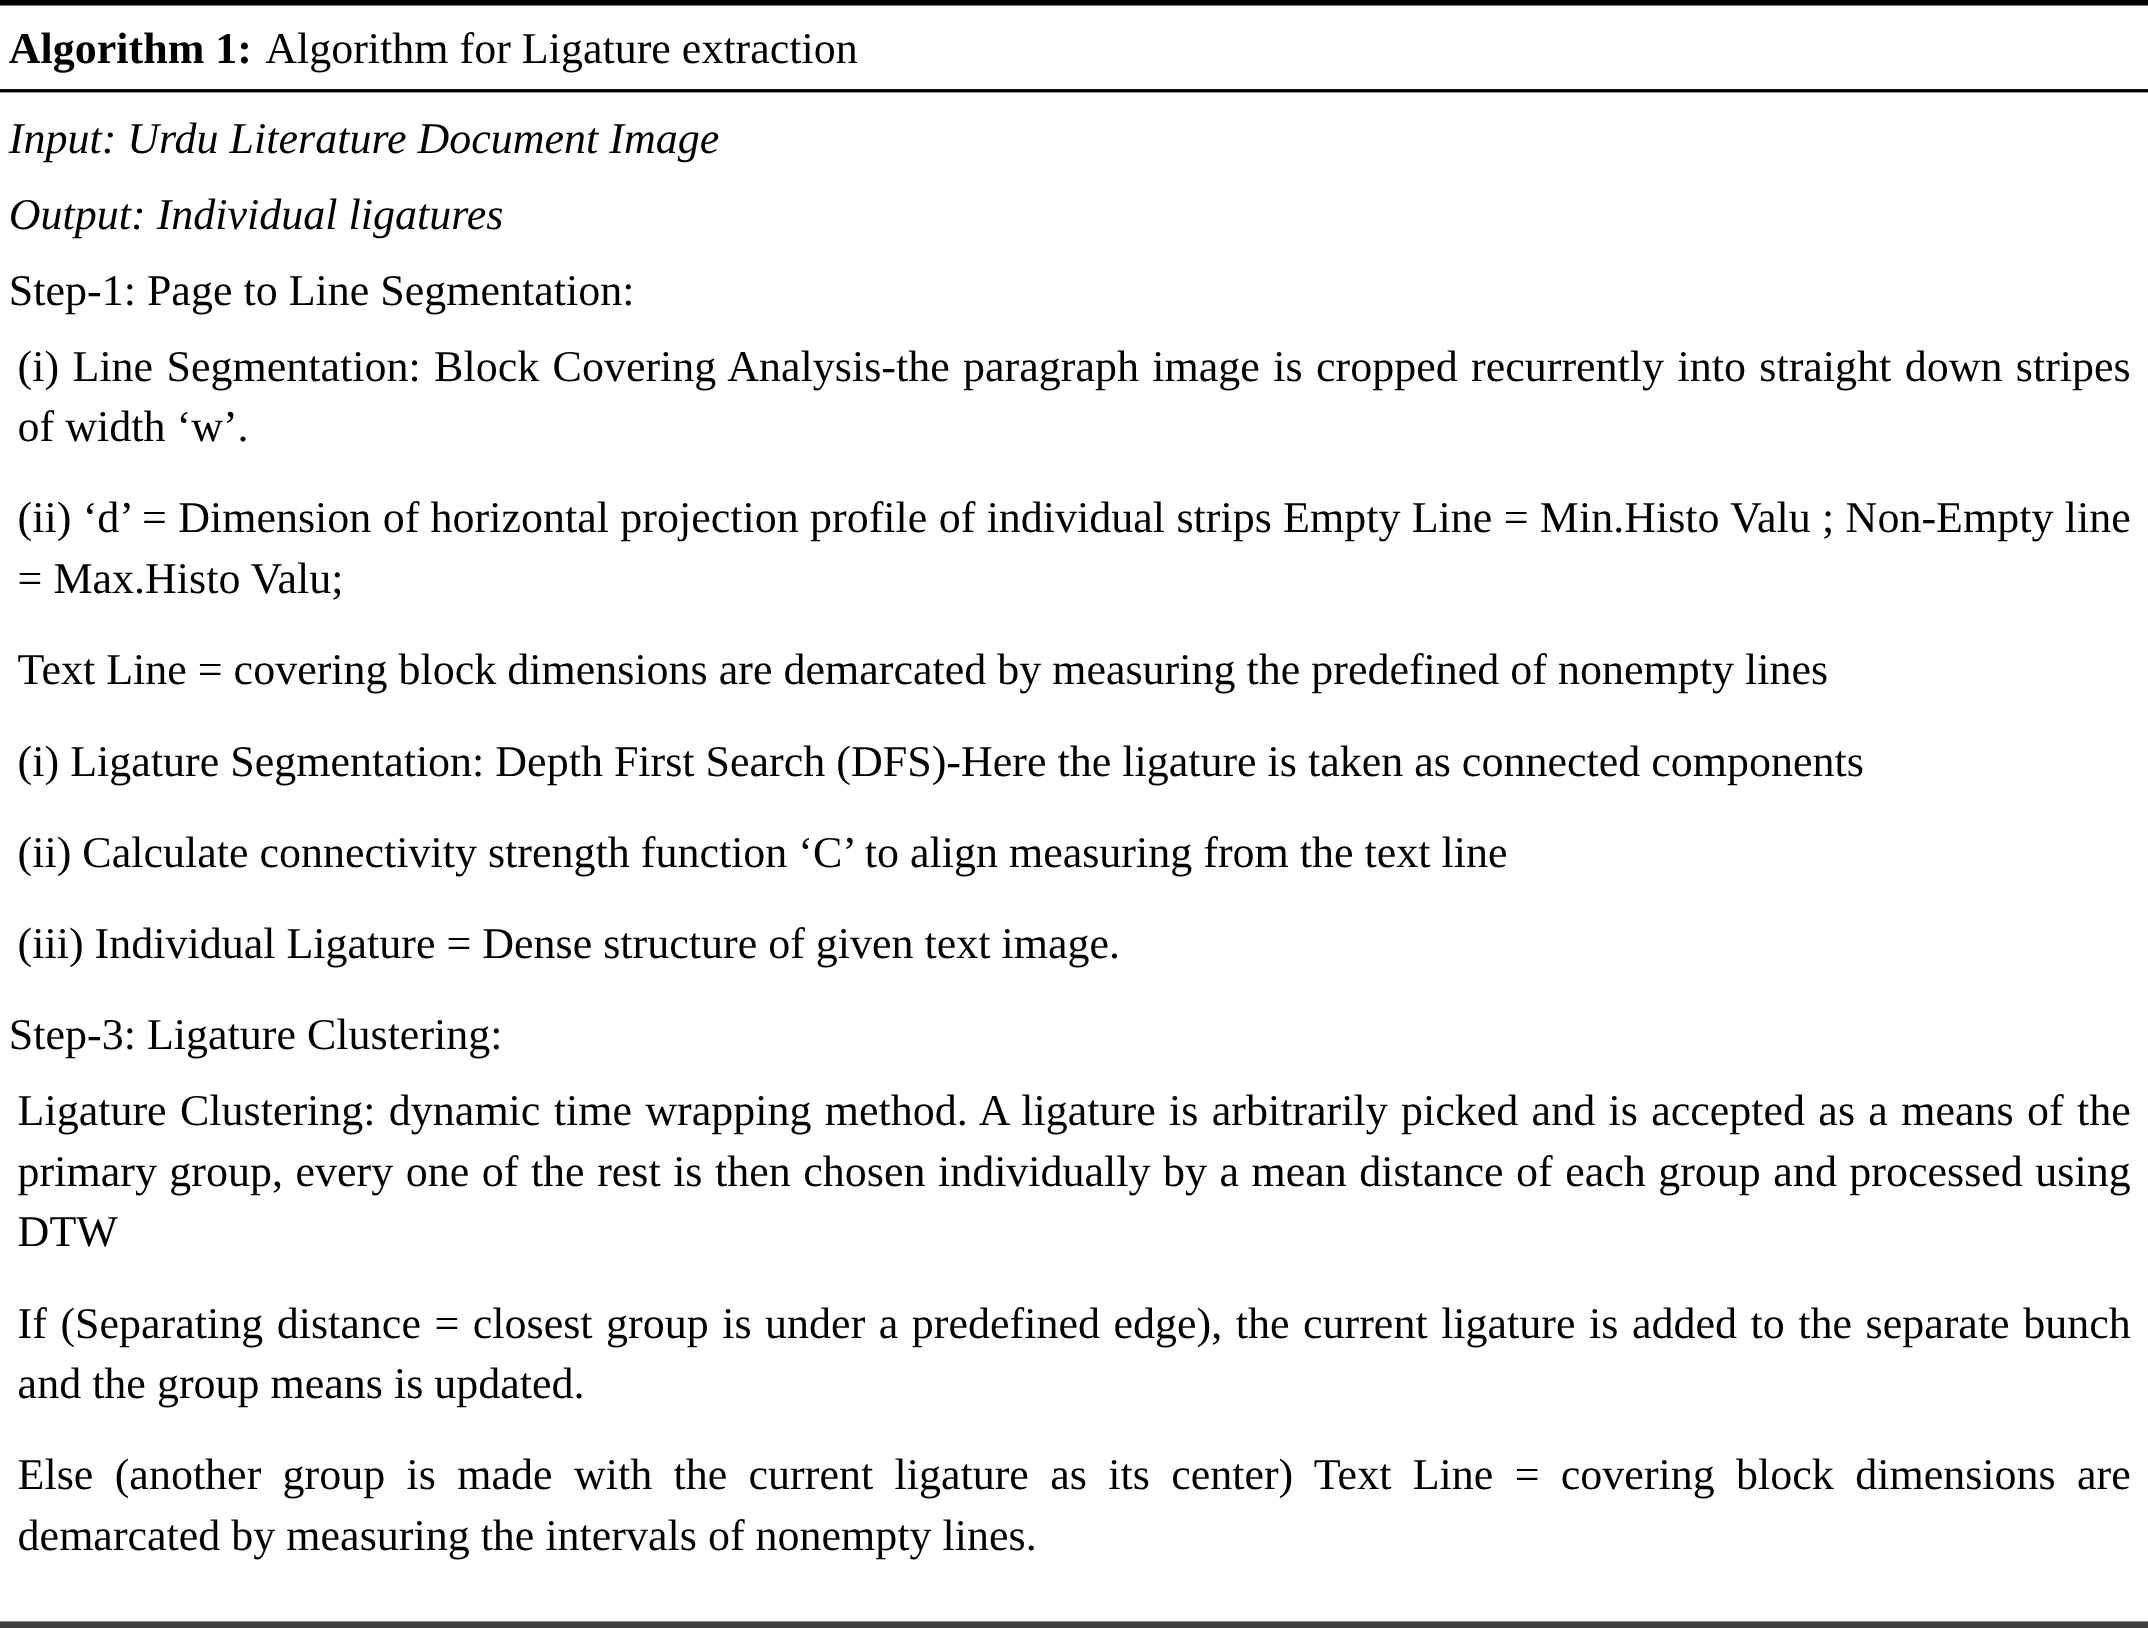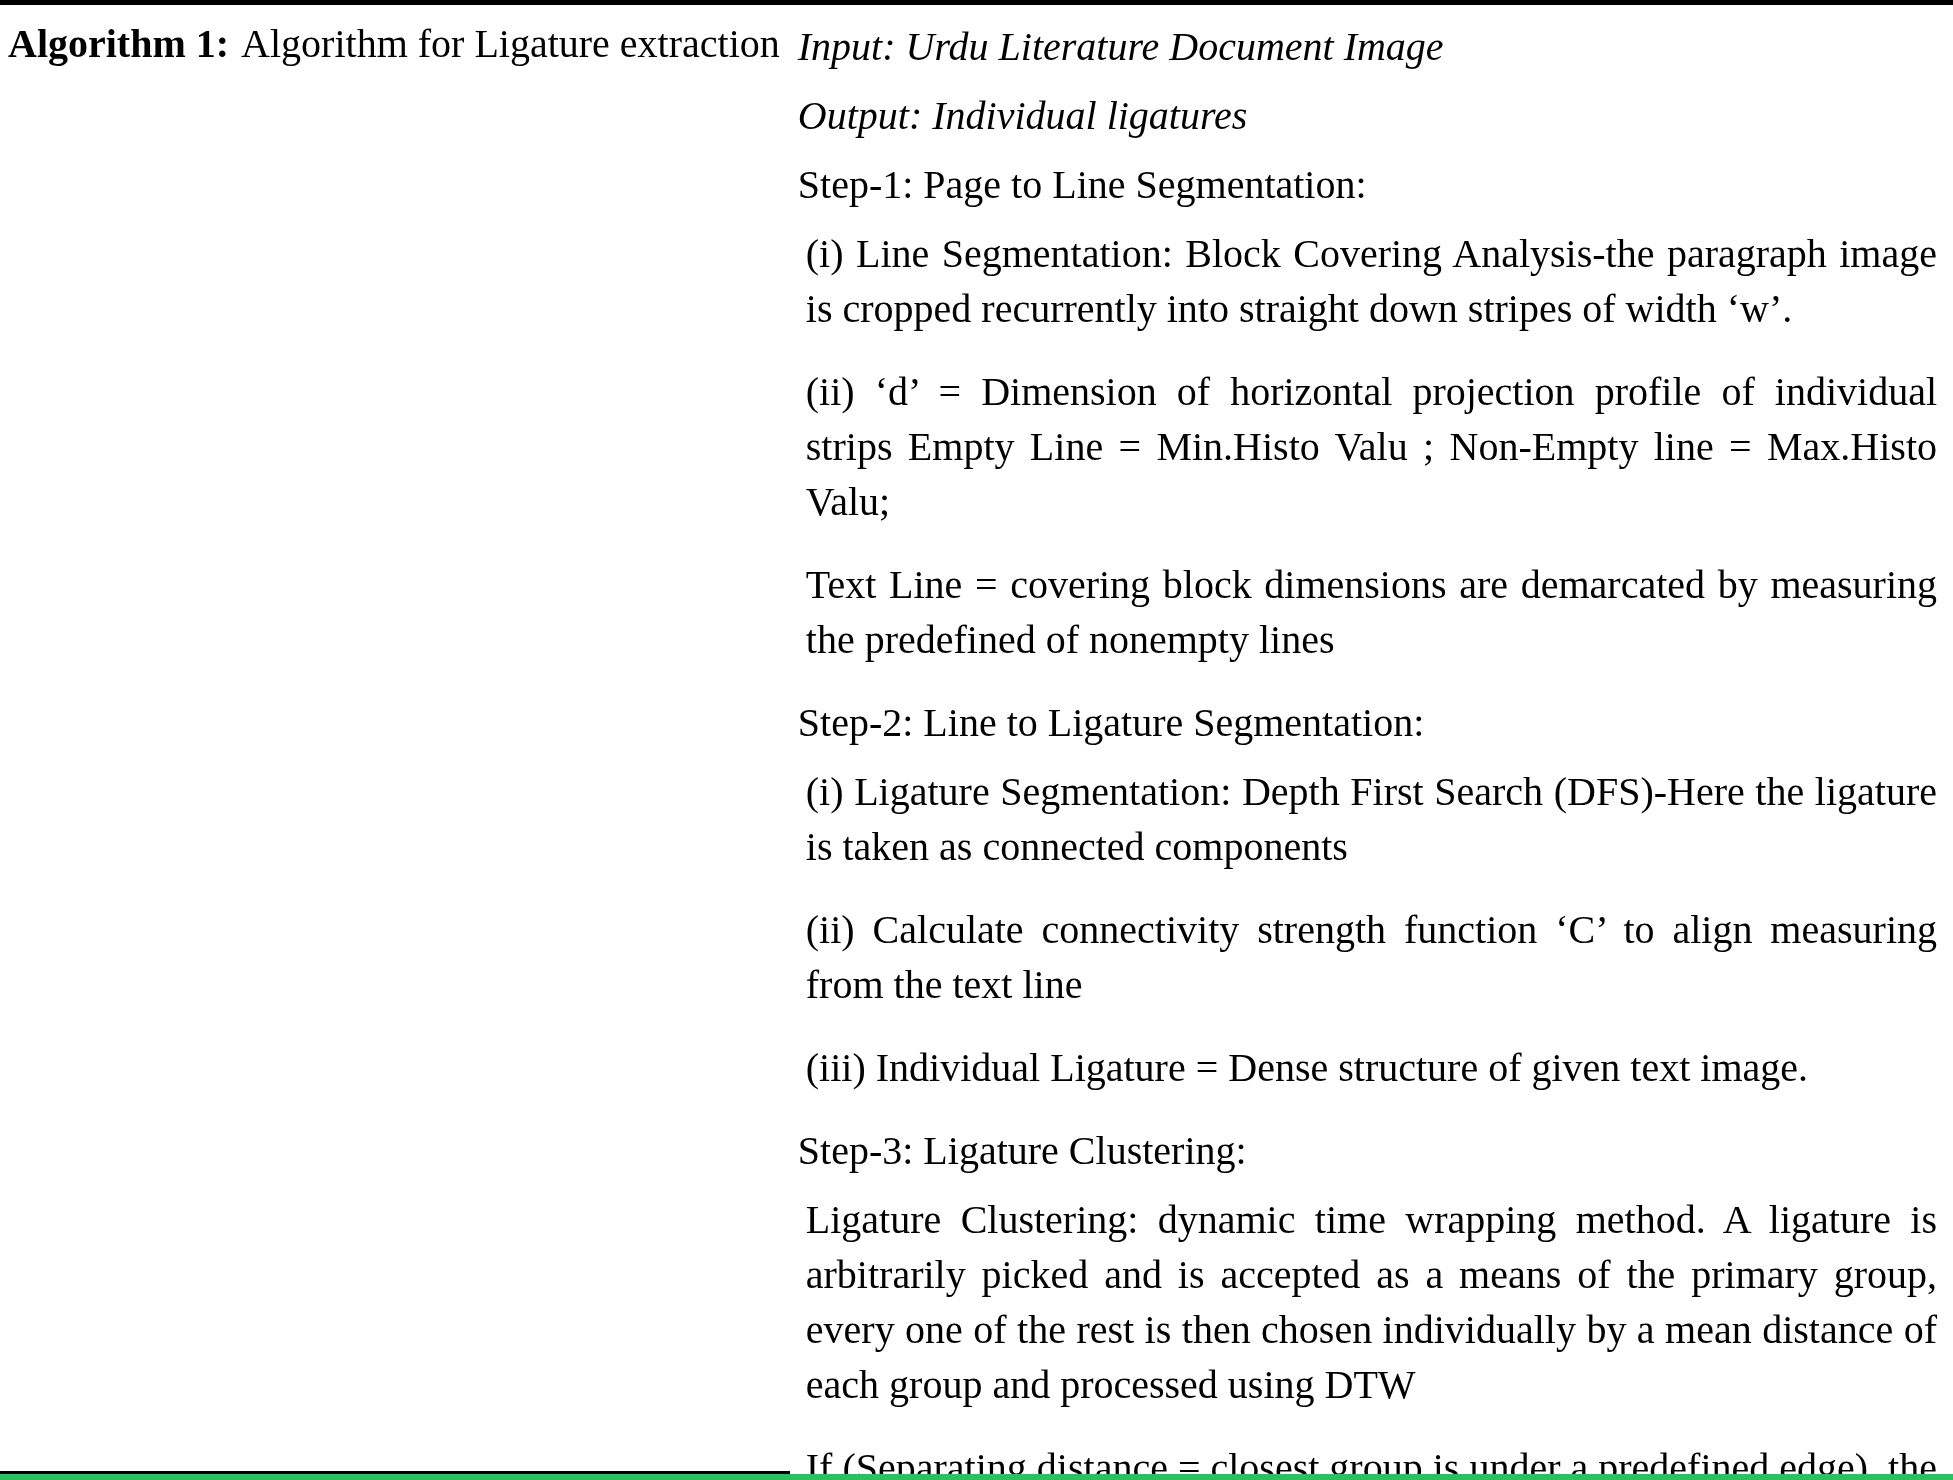--- a/index.html
+++ b/index.html
@@ -9,23 +9,23 @@
   }
   .page {
     position: relative;
     width: 1953px;
     height: 1480px;
     box-sizing: border-box;
     background: #ffffff;
     color: #000000;
     font-family: "Liberation Serif", "DejaVu Serif", serif;
     border-top: 5px solid #000000;
-    border-bottom: 6px solid #22c55e;
+    border-bottom: 6px solid #404040;
     display: flex;
-    flex-direction: row;
+    flex-direction: column;
     overflow: hidden;
   }
   .caption {
     flex: 0 0 auto;
     padding: 14px 10px 12px 8px;
     font-size: 40px;
     line-height: 50px;
     border-bottom: 3px solid #000000;
     white-space: nowrap;
   }
@@ -57,21 +57,20 @@
   <header class="caption">
     <span class="label">Algorithm 1:</span><span>Algorithm for Ligature extraction</span>
   </header>
   <div class="body" id="algo-body">
       <p class="io">Input: Urdu Literature Document Image</p>
       <p class="io">Output: Individual ligatures</p>
       <p class="step">Step-1: Page to Line Segmentation:</p>
       <p class="body">(i) Line Segmentation: Block Covering Analysis-the paragraph image is cropped recurrently into straight down stripes of width ‘w’.</p>
       <p class="body">(ii) ‘d’ = Dimension of horizontal projection profile of individual strips Empty Line = Min.Histo Valu ; Non-Empty line = Max.Histo Valu;</p>
       <p class="body">Text Line = covering block dimensions are demarcated by measuring the predefined of nonempty lines</p>
-      <p class="step">Step-2: Line to Ligature Segmentation:</p>
       <p class="body">(i) Ligature Segmentation: Depth First Search (DFS)-Here the ligature is taken as connected components</p>
       <p class="body">(ii) Calculate connectivity strength function ‘C’ to align measuring from the text line</p>
       <p class="body">(iii) Individual Ligature = Dense structure of given text image.</p>
       <p class="step">Step-3: Ligature Clustering:</p>
       <p class="body">Ligature Clustering: dynamic time wrapping method. A ligature is arbitrarily picked and is accepted as a means of the primary group, every one of the rest is then chosen individually by a mean distance of each group and processed using DTW</p>
       <p class="body">If (Separating distance = closest group is under a predefined edge), the current ligature is added to the separate bunch and the group means is updated.</p>
       <p class="body">Else (another group is made with the current ligature as its center) Text Line = covering block dimensions are demarcated by measuring the intervals of nonempty lines.</p>
     </div>
 </div>
 

